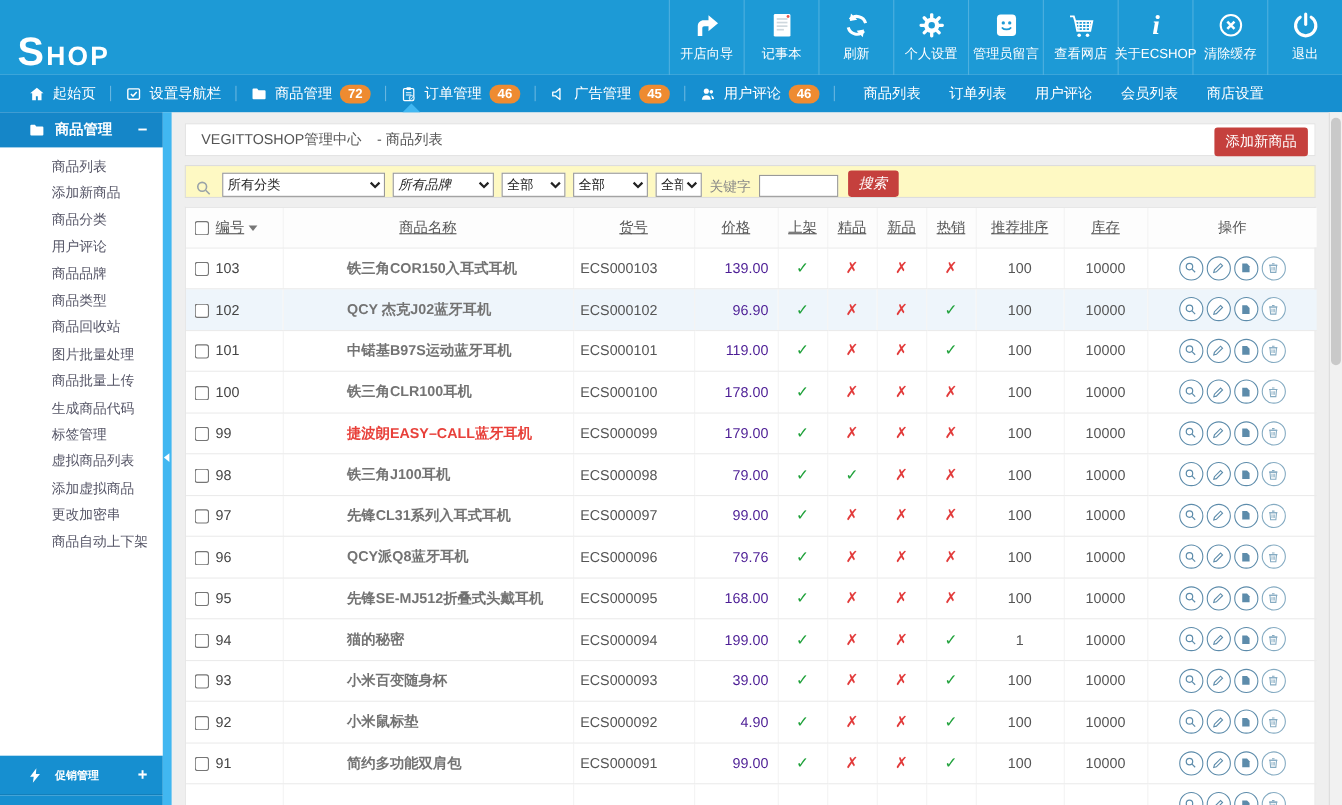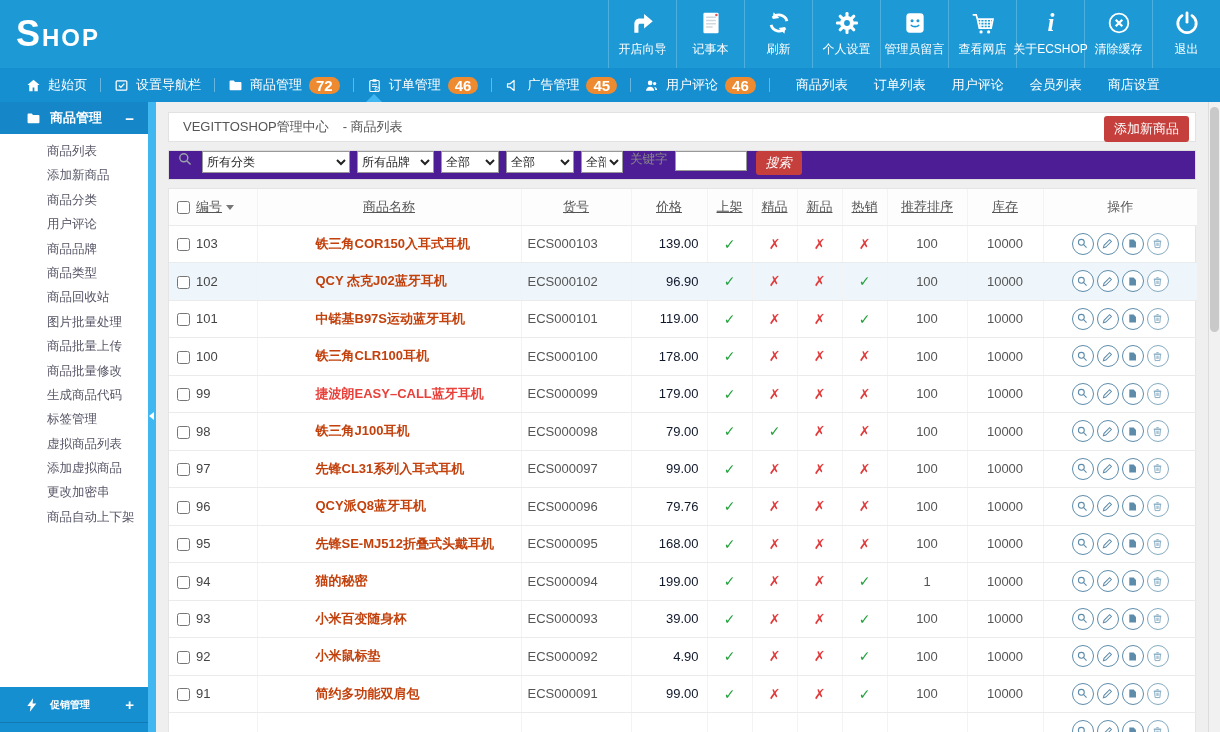--- a/index.html
+++ b/index.html
@@ -7,34 +7,34 @@
     --strip-blue:#41b7f1; --badge-orange:#ee8b31; --button-red:#c5403d;
     --green:#21a23c; --cross-red:#e23a3a; --op-blue:#5d8cab;
     --row-highlight:#eef5fb; --alert-red:#e8403a;
   }
   *{margin:0;padding:0;box-sizing:border-box;}
   html,body{width:1220px;height:732px;overflow:hidden;}
   body{font-family:"Liberation Sans","DejaVu Sans",sans-serif;background:#efefef;position:relative;font-size:13px;color:#333;}
   svg{display:block;}
 
   
-  .header{position:absolute;left:0;top:0;width:1220px;height:68px;background:var(--header-blue);display:flex;align-items:center;}
+  .header{position:absolute;left:0;top:0;width:1220px;height:68px;background:var(--header-blue);display:flex;align-items:flex-end;}
   .logo{color:#fff;font-weight:bold;letter-spacing:2px;padding-left:16px;width:300px;font-size:24px;}
   .logo .big{font-size:36px;}
   .h-actions{position:absolute;right:0;top:0;height:68px;display:flex;}
   .h-action{width:68px;height:68px;display:flex;flex-direction:column;align-items:center;justify-content:center;gap:5px;border-left:1px solid rgba(255,255,255,.22);cursor:pointer;}
   .h-action .ic{width:26px;height:26px;}
   .h-action .lb{color:#fff;font-size:12px;white-space:nowrap;}
 
   
   .nav{position:absolute;left:0;top:68px;width:1220px;height:34px;background:var(--nav-blue);display:flex;align-items:center;color:#fff;padding-left:26px;}
   .nav-item{display:flex;align-items:center;gap:7px;cursor:pointer;white-space:nowrap;}
   .nav-item .ic{width:15px;height:15px;}
   .nav-sep{width:1px;height:14px;background:rgba(255,255,255,.35);margin:0 13px;}
-  .badge{background:var(--badge-orange);color:#fff;border-radius:9px;height:17px;min-width:28px;padding:0 7px;font-size:15px;font-weight:bold;display:flex;align-items:center;justify-content:center;}
+  .badge{background:var(--badge-orange);color:#fff;border-radius:9px;height:17px;min-width:28px;padding:0 7px;font-size:12px;font-weight:bold;display:flex;align-items:center;justify-content:center;}
   .nav-links{display:flex;gap:26px;margin-left:13px;}
   .nav-link{cursor:pointer;white-space:nowrap;}
   .nav-pointer{position:absolute;left:366px;top:94px;width:0;height:0;border-left:8px solid transparent;border-right:8px solid transparent;border-bottom:8px solid var(--strip-blue);}
 
   
   .sidebar{position:absolute;left:0;top:102px;width:148px;height:630px;background:#fff;}
   .menu-title{height:36px;background:#f4f4f4;border-bottom:1px solid #e3e3e3;display:flex;align-items:center;padding-left:20px;font-weight:bold;font-size:14px;color:#333;}
   .side-active{height:32px;background:var(--accent-blue);color:#fff;display:flex;align-items:center;padding:0 14px 0 26px;gap:9px;cursor:pointer;}
   .side-active .ic{width:15px;height:15px;}
   .side-active .lb{flex:1;font-weight:bold;}
@@ -50,41 +50,41 @@
   .strip-arrow{position:absolute;left:1px;top:310px;width:0;height:0;border-top:4px solid transparent;border-bottom:4px solid transparent;border-right:5px solid #fff;cursor:pointer;}
 
   
   .content{position:absolute;left:156px;top:102px;width:1052px;height:630px;padding:10px 12px 0 12px;}
   .crumb-card{height:30px;background:#fff;border:1px solid #e2e2e2;display:flex;align-items:center;padding:0 8px 0 14px;margin-bottom:8px;position:relative;}
   .crumb-site{color:#555;}
   .crumb-page{color:#555;margin-left:14px;}
   .btn-red{background:var(--button-red);color:#fff;border:none;border-radius:3px;font-size:13px;padding:4px 10px;cursor:pointer;font-family:inherit;}
   .crumb-card .btn-red{position:absolute;right:6px;top:3px;}
 
-  .filter-bar{height:30px;background:#4c1d95;border:1px solid #ddd;display:flex;align-items:flex-start;gap:7px;padding:0 8px;margin-bottom:8px;}
+  .filter-bar{height:30px;background:#fef9c3;border:1px solid #ddd;display:flex;align-items:flex-end;gap:7px;padding:0 8px;margin-bottom:8px;}
   .search-glyph{width:16px;height:16px;margin-right:2px;}
   select{height:22px;font-size:12px;font-family:inherit;border:1px solid #999;background:#fff;color:#222;}
-  .sel1{width:148px;}.sel2{width:77px;}.sel3{width:58px;}.sel4{width:68px;}.sel5{width:42px;}
+  .sel1{width:148px;}.sel2{width:92px;font-style:italic;}.sel3{width:58px;}.sel4{width:68px;}.sel5{width:42px;}
   .kw-label{color:#888;font-size:12.5px;}
   .kw-input{width:72px;height:20px;border:1px solid #999;font-size:12px;padding:0 4px;font-family:inherit;}
   .filter-bar .btn-red{padding:3px 10px;margin-left:2px;font-style:italic;}
 
   .table-card{background:#fff;border:1px solid #e5e5e5;border-bottom:none;}
   table{border-collapse:collapse;table-layout:fixed;width:100%;}
   th,td{border-bottom:1px solid #ebebeb;border-right:1px solid #f3f3f3;font-weight:normal;overflow:hidden;white-space:nowrap;}
   th:last-child,td:last-child{border-right:none;}
   thead th{height:36px;color:#555;font-size:13px;background:#fdfdfd;}
   thead .sortable{text-decoration:underline;cursor:pointer;}
   tbody td{height:37.5px;font-size:13px;color:#444;}
   td.c-id,th.c-id{text-align:left;padding-left:8px;}
   .c-id .rowid{margin-left:6px;}
-  td.c-name{padding-left:58px;font-weight:bold;color:#c2410c;}
+  td.c-name{padding-left:58px;font-weight:bold;color:#737373;}
   td.c-name.red{color:var(--alert-red);}
   td.c-sku{padding-left:6px;color:#555;}
-  td.c-price{text-align:right;padding-right:8px;color:#0f172a;}
+  td.c-price{text-align:right;padding-right:8px;color:#4c1d95;}
   th.c-center,td.c-center{text-align:center;}
   td.flag-true{color:var(--green);font-weight:bold;text-align:center;font-size:14px;}
   td.flag-false{color:var(--cross-red);font-weight:bold;text-align:center;font-size:14px;}
   td.c-num{text-align:center;color:#555;}
   td.c-ops{text-align:center;}
   .ops-wrap{display:inline-flex;gap:3px;justify-content:center;}
   .op{width:22px;height:22px;border:1.5px solid var(--op-blue);border-radius:50%;color:var(--op-blue);display:flex;align-items:center;justify-content:center;cursor:pointer;background:#fff;}
   .op.light{border-color:#85abc2;color:#85abc2;}
   .op svg{width:15px;height:15px;}
   tr.hl td{background:var(--row-highlight);}
@@ -292,21 +292,20 @@
   <div class="side-sub">
       <div class="side-sub-item">商品列表</div>
       <div class="side-sub-item">添加新商品</div>
       <div class="side-sub-item">商品分类</div>
       <div class="side-sub-item">用户评论</div>
       <div class="side-sub-item">商品品牌</div>
       <div class="side-sub-item">商品类型</div>
       <div class="side-sub-item">商品回收站</div>
       <div class="side-sub-item">图片批量处理</div>
       <div class="side-sub-item">商品批量上传</div>
-      <div class="side-sub-item">商品批量修改</div>
       <div class="side-sub-item">生成商品代码</div>
       <div class="side-sub-item">标签管理</div>
       <div class="side-sub-item">虚拟商品列表</div>
       <div class="side-sub-item">添加虚拟商品</div>
       <div class="side-sub-item">更改加密串</div>
       <div class="side-sub-item">商品自动上下架</div>
     </div>
   <div class="side-sections">
       <div class="side-section">
         <span class="ic">

